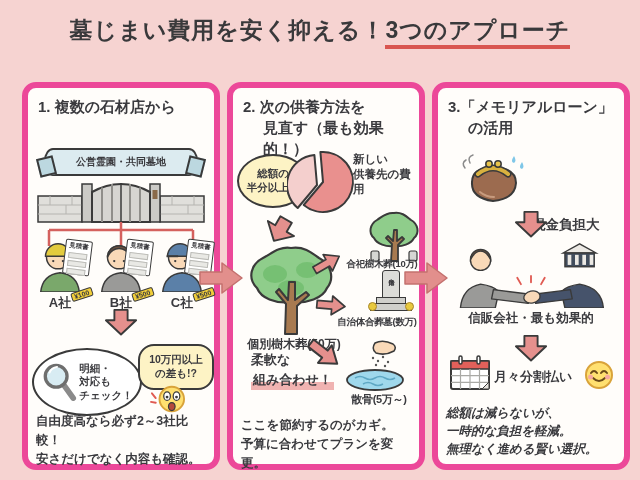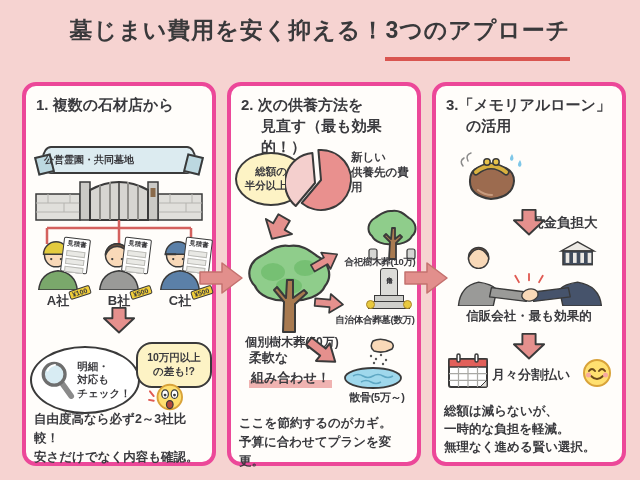--- a/index.html
+++ b/index.html
@@ -2,36 +2,36 @@
 <html><head>
 <meta charset="utf-8">
 <style>
   html,body{margin:0;padding:0;}
   .page{position:relative;width:640px;height:480px;background:#f6d3d1;overflow:hidden;
         font-family:"Liberation Sans","DejaVu Sans",sans-serif;color:#3a3a3e;}
   .pre{white-space:pre-line;}
   
   .title{position:absolute;top:15px;left:0;right:0;text-align:center;
          font-size:23px;font-weight:700;letter-spacing:1px;color:#39393b;}
-  .title-hl{border-bottom:4px solid #d95550;padding-bottom:14px;}
+  .title-hl{border-bottom:4px solid #d95550;padding-bottom:2px;}
   
   .panel{position:absolute;top:82px;width:186px;height:376px;background:#fffdfa;
-         border:4px solid #ec4899;border-radius:14px;}
+         border:6px solid #ec4899;border-radius:14px;}
   .p1{left:22px;} .p2{left:227px;} .p3{left:432px;}
   .p-head{position:absolute;top:8px;left:10px;right:4px;font-size:15px;font-weight:700;line-height:1.4;}
   .p-head .l2{margin-left:16px;}
   
   .harrow{position:absolute;width:46px;z-index:6;}
   
   .darrow{position:absolute;width:34px;}
   .sarrow{position:absolute;width:32px;}
   
   .ribbon{position:absolute;left:16px;top:60px;width:150px;height:24px;background:#dcebf0;
           border:2px solid #3a3a3a;border-radius:9px/45%;display:flex;align-items:center;
-          font-size:10px;font-weight:700;z-index:2;}
+          justify-content:center;font-size:10px;font-weight:700;z-index:2;}
   .ribbon::before,.ribbon::after{content:"";position:absolute;width:13px;height:15px;
           background:#bcd8e0;border:2px solid #3a3a3a;z-index:-1;top:7px;}
   .ribbon::before{left:-8px;transform:rotate(-14deg);}
   .ribbon::after{right:-8px;transform:rotate(14deg);}
   .gate{position:absolute;left:8px;top:80px;}
   .bracket{position:absolute;left:13px;top:134px;}
   .worker{position:absolute;top:148px;width:60px;}
   .worker .person{display:block;margin:0 auto;}
   .doc{position:absolute;top:4px;right:-1px;width:25px;height:33px;background:#fff;
        border:1.5px solid #3a3a3a;border-radius:2px;transform:rotate(7deg);}
@@ -44,21 +44,21 @@
           align-items:center;justify-content:center;}
   .check-bubble{left:4px;top:260px;width:106px;height:64px;border-radius:50%;gap:2px;}
   .check-text{font-size:10.5px;font-weight:700;line-height:1.25;}
   .ybubble{background:#fdf3c5;border-radius:16px;font-size:10.5px;font-weight:700;
            text-align:center;line-height:1.3;}
   .diff-bubble{left:110px;top:256px;width:72px;height:42px;}
   .diff-bubble::after{content:"";position:absolute;bottom:-7px;left:26px;border:5px solid transparent;
            border-top:8px solid #fdf3c5;}
   .face{position:absolute;left:120px;top:294px;}
   .note{position:absolute;left:8px;right:2px;font-size:12.5px;font-weight:700;line-height:1.5;}
-  .n1{top:324px;} .n2{top:328px;} .n3{top:316px;line-height:1.45;}
+  .n1{top:324px;} .n2{top:328px;} .n3{top:316px;line-height:1.45;font-style:italic;}
   
   .pie-bubble{left:4px;top:66px;width:68px;height:50px;border-radius:50%;}
   .pie-bubble::after{content:"";position:absolute;right:-7px;top:18px;border:5px solid transparent;
            border-left:9px solid #fdf3c5;}
   .pie{position:absolute;left:54px;top:58px;}
   .pie-label{position:absolute;left:120px;top:64px;font-size:11.5px;font-weight:700;line-height:1.3;}
   .diag{left:30px;top:128px;transform:rotate(30deg);}
   .big-tree{position:absolute;left:12px;top:156px;}
   .tree-label{position:absolute;left:0;top:248px;width:122px;text-align:center;
               font-size:12px;font-weight:700;}

